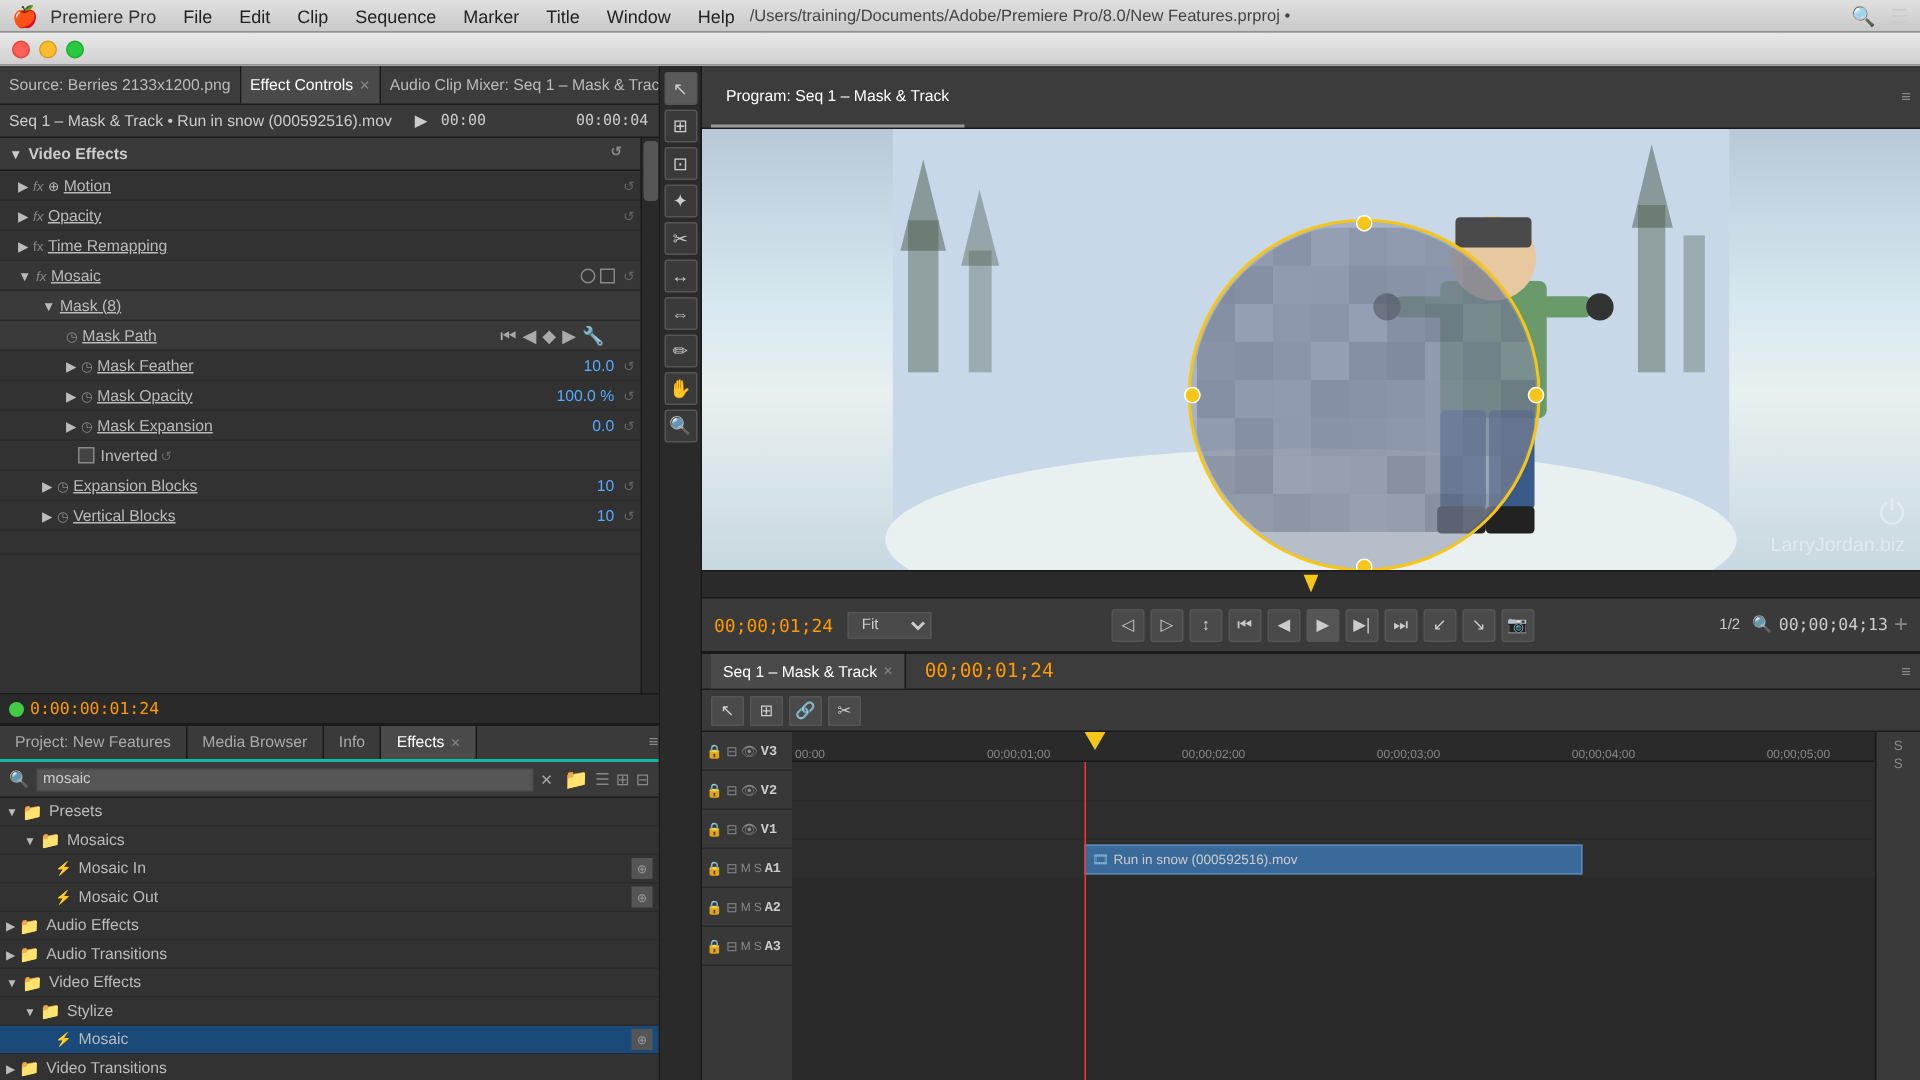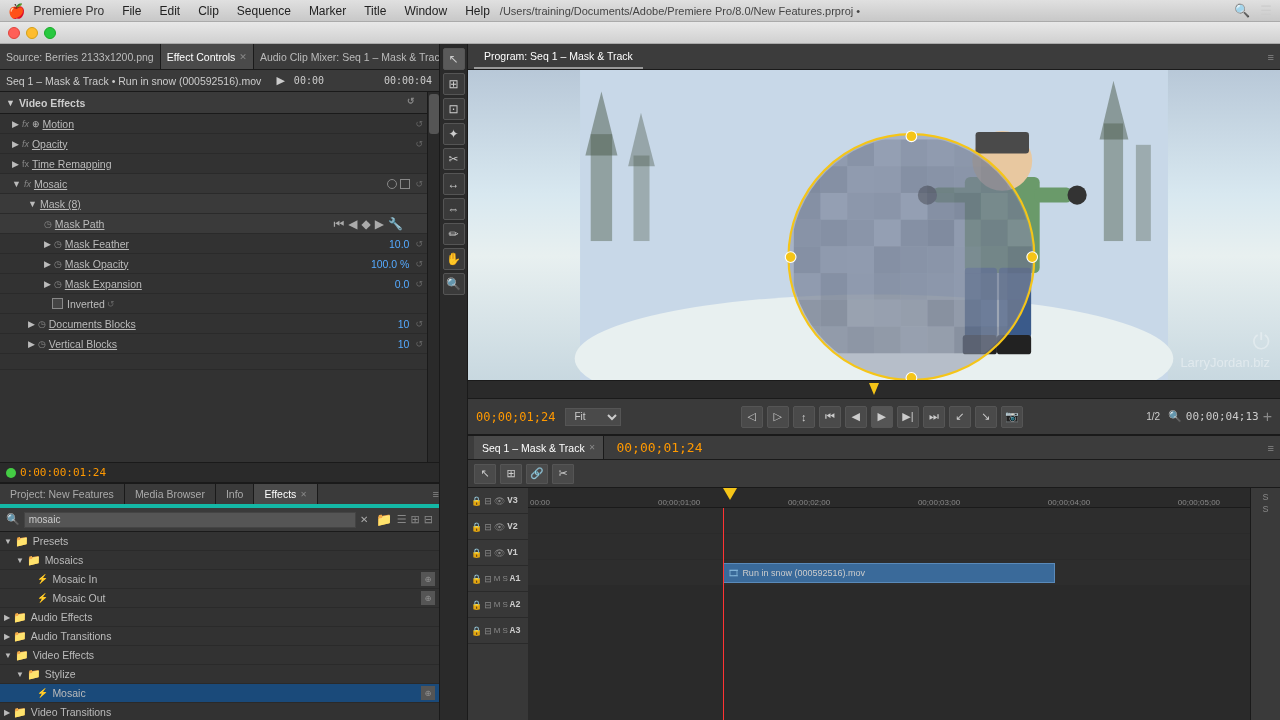--- a/index.html
+++ b/index.html
@@ -247,21 +247,21 @@
       background: #323232;
       border-top: 2px solid #1a1a1a;
       display: flex;
       flex-direction: column;
     }
     .panel-tab-bar {
       height: 24px;
       background: #3a3a3a;
       display: flex;
       align-items: center;
-      border-bottom: 4px solid #14b8a6;
+      border-bottom: 2px solid #14b8a6;
       gap: 0;
     }
     .panel-tab {
       height: 100%;
       padding: 0 10px;
       display: flex;
       align-items: center;
       font-size: 10.5px;
       color: #aaa;
       border-right: 1px solid #1a1a1a;
@@ -335,21 +335,21 @@
     }
 
     
     .program-monitor {
       height: 390px;
       background: #1a1a1a;
       display: flex;
       flex-direction: column;
     }
     .monitor-tab-bar {
-      height: 26px;
+      height: 42px;
       background: #3c3c3c;
       display: flex;
       align-items: center;
       border-bottom: 1px solid #1a1a1a;
       padding: 0 6px;
       gap: 4px;
     }
     .monitor-tab {
       height: 100%;
       padding: 0 10px;
@@ -831,21 +831,21 @@
             <div class="checkbox-row">
               <span class="small-checkbox"></span>
               <span>Inverted</span>
             </div>
             <span class="reset-icon">↺</span>
           </div>
 
           <div class="effect-row">
             <span style="margin-left:24px;" class="arrow">▶</span>
             <span class="stopwatch-icon">◷</span>
-            <span class="effect-name">Documents Blocks</span>
+            <span class="effect-name">Expansion Blocks</span>
             <span class="effect-value">10</span>
             <span class="reset-icon">↺</span>
           </div>
 
           <div class="effect-row">
             <span style="margin-left:24px;" class="arrow">▶</span>
             <span class="stopwatch-icon">◷</span>
             <span class="effect-name">Vertical Blocks</span>
             <span class="effect-value">10</span>
             <span class="reset-icon">↺</span>

